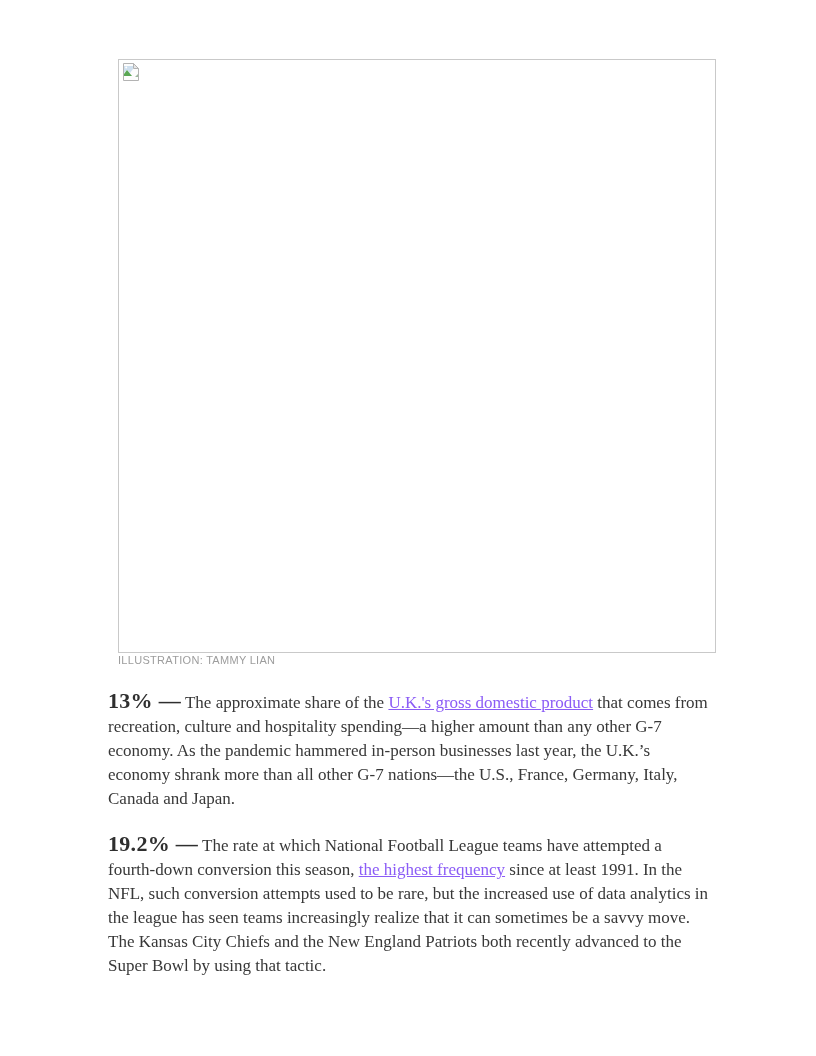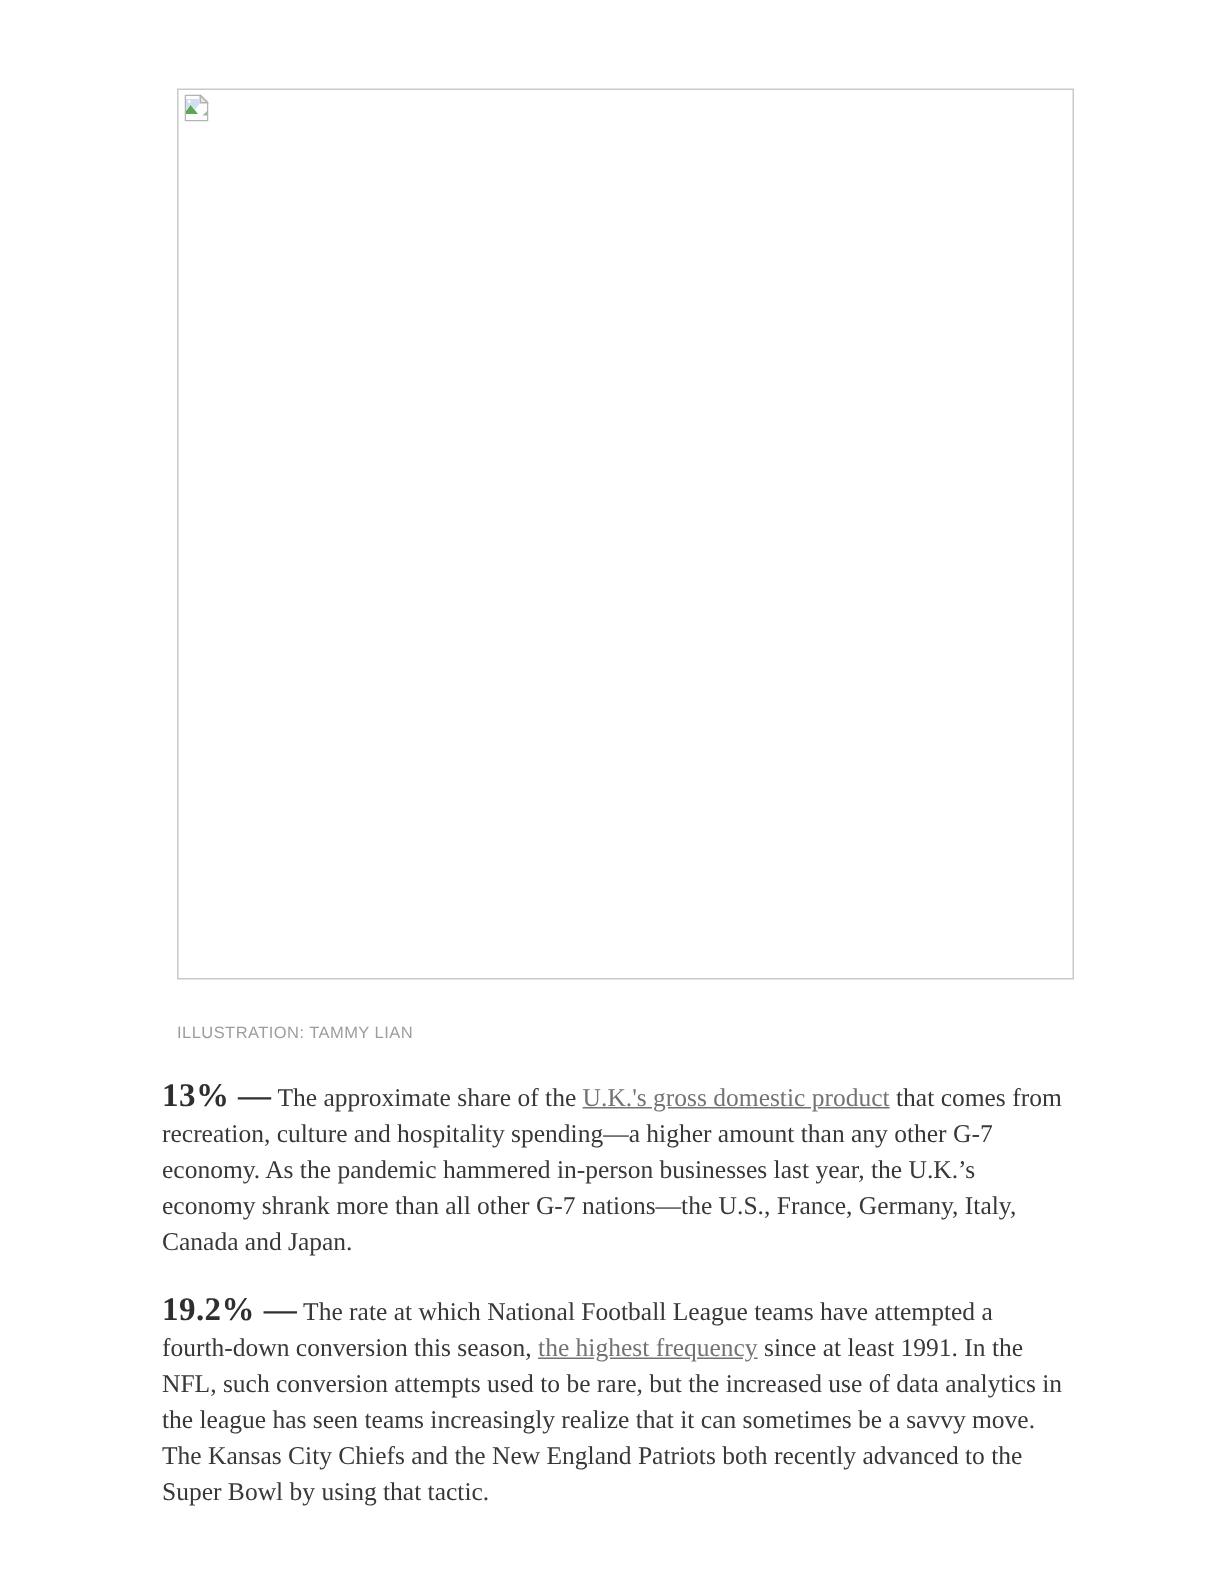--- a/index.html
+++ b/index.html
@@ -29,21 +29,21 @@
     background: #ffffff;
   }
   .broken-icon {
     position: absolute;
     top: 3px;
     left: 4px;
     width: 16px;
     height: 18px;
   }
   .credit {
-    margin-top: 29px;
+    margin-top: 0;
     font-family: "Liberation Sans", sans-serif;
     font-size: 11px;
     line-height: 14px;
     letter-spacing: 0.3px;
     color: #9d9d9d;
   }
   .paragraphs p {
     margin: 0 0 21px 0;
     font-size: 17px;
     line-height: 24px;
@@ -51,21 +51,21 @@
   }
   .lead {
     font-size: 22px;
     line-height: 24px;
     font-weight: 700;
     color: #2f2f2f;
     letter-spacing: 0.3px;
     margin-top: 24px;
   }
   .text-link {
-    color: #737373;
+    color: #8b5cf6;
     text-decoration: underline;
     cursor: pointer;
   }
 </style>
 </head>
 <body>
 
 <div class="article">
 
   <figure class="figure-block">

